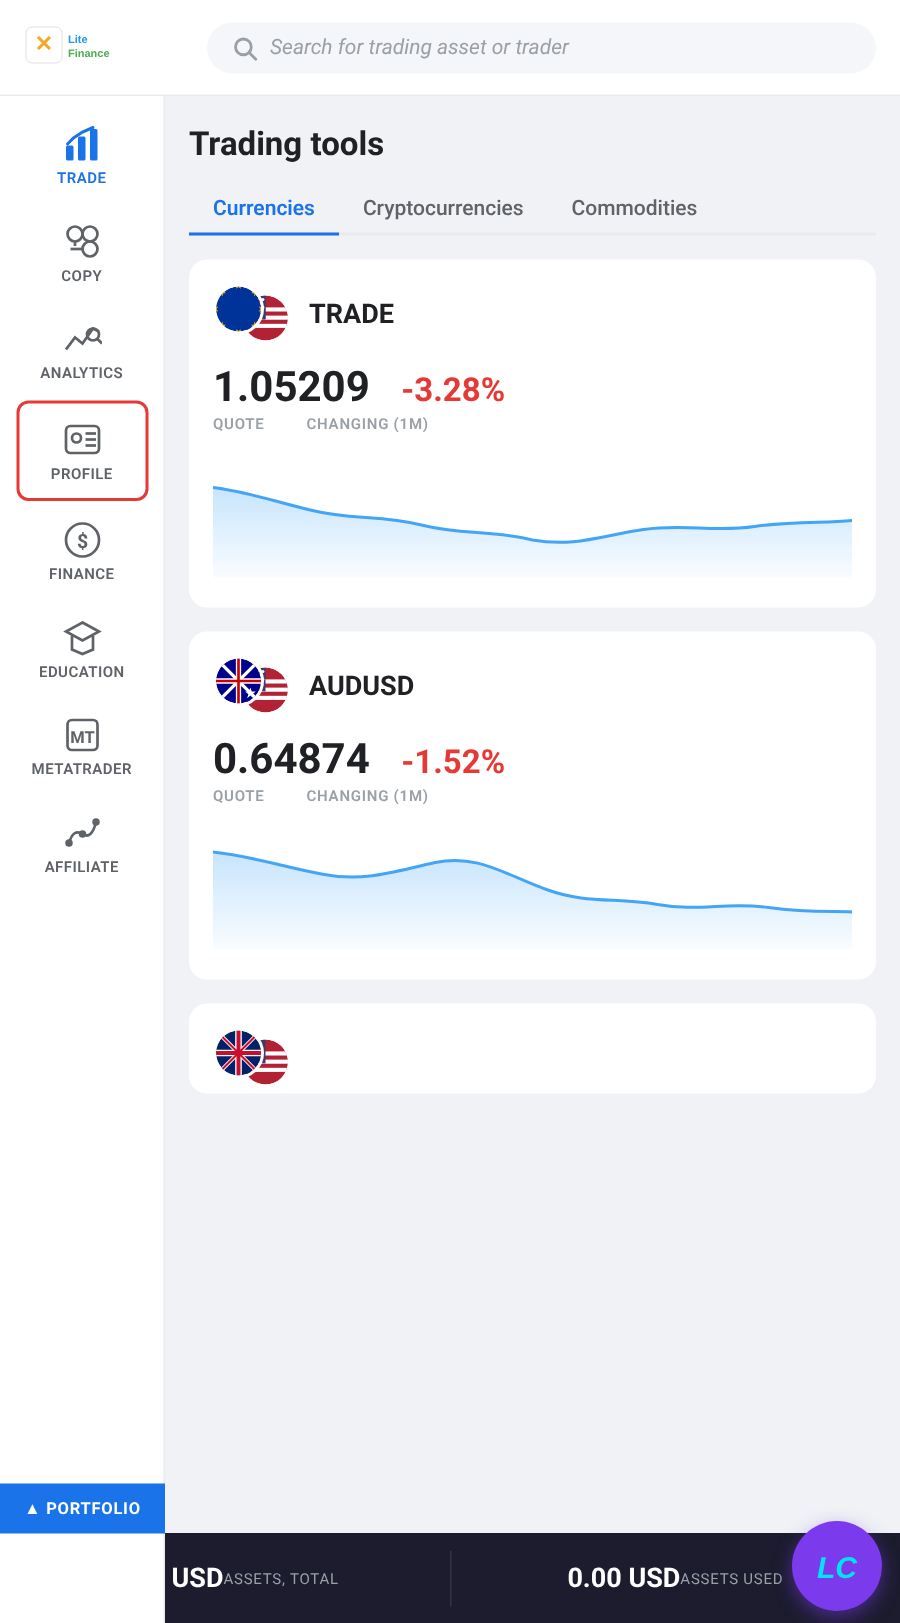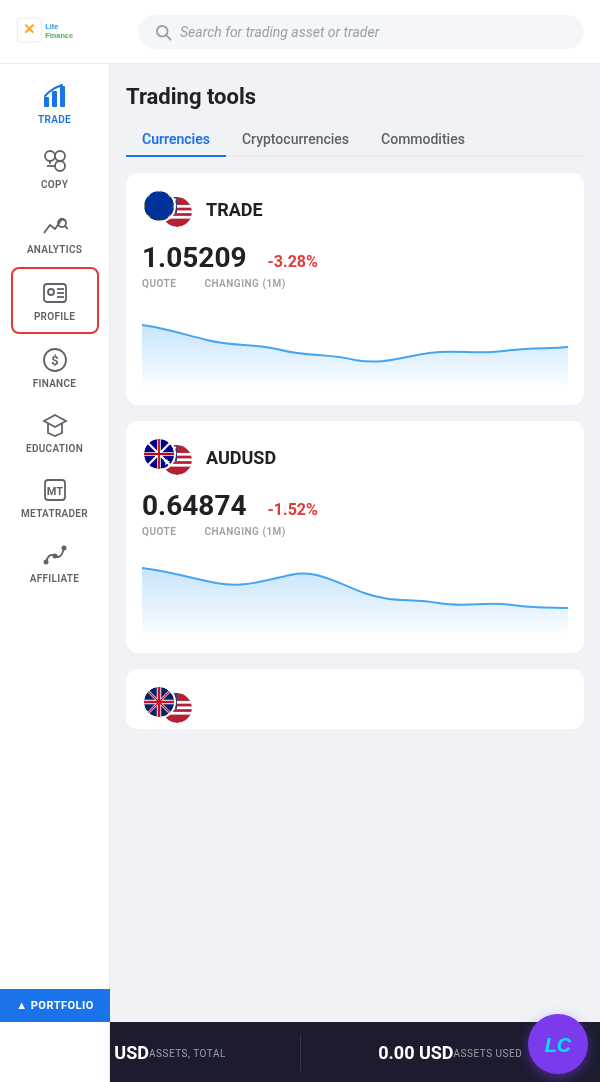--- a/index.html
+++ b/index.html
@@ -216,21 +216,21 @@
       align-items: baseline;
       gap: 21px;
       margin-bottom: 4px;
     }
     .quote-value {
       font-size: 28px;
       font-weight: 700;
       color: #202124;
     }
     .change-value {
-      font-size: 16px;
+      font-size: 22px;
       font-weight: 700;
       color: #e53935;
     }
     .quote-labels {
       display: flex;
       gap: 28px;
       margin-bottom: 8px;
     }
     .label-text {
       font-size: 10px;

